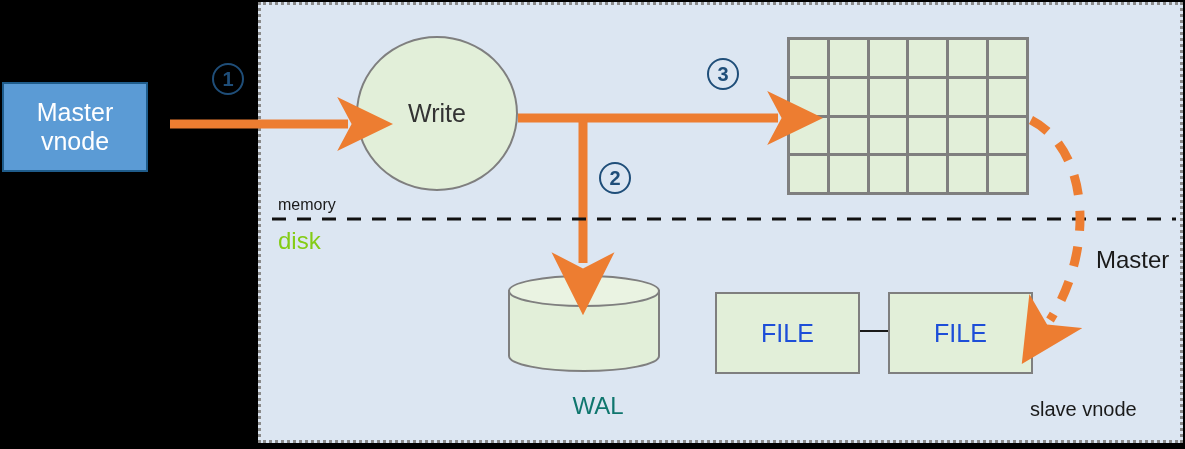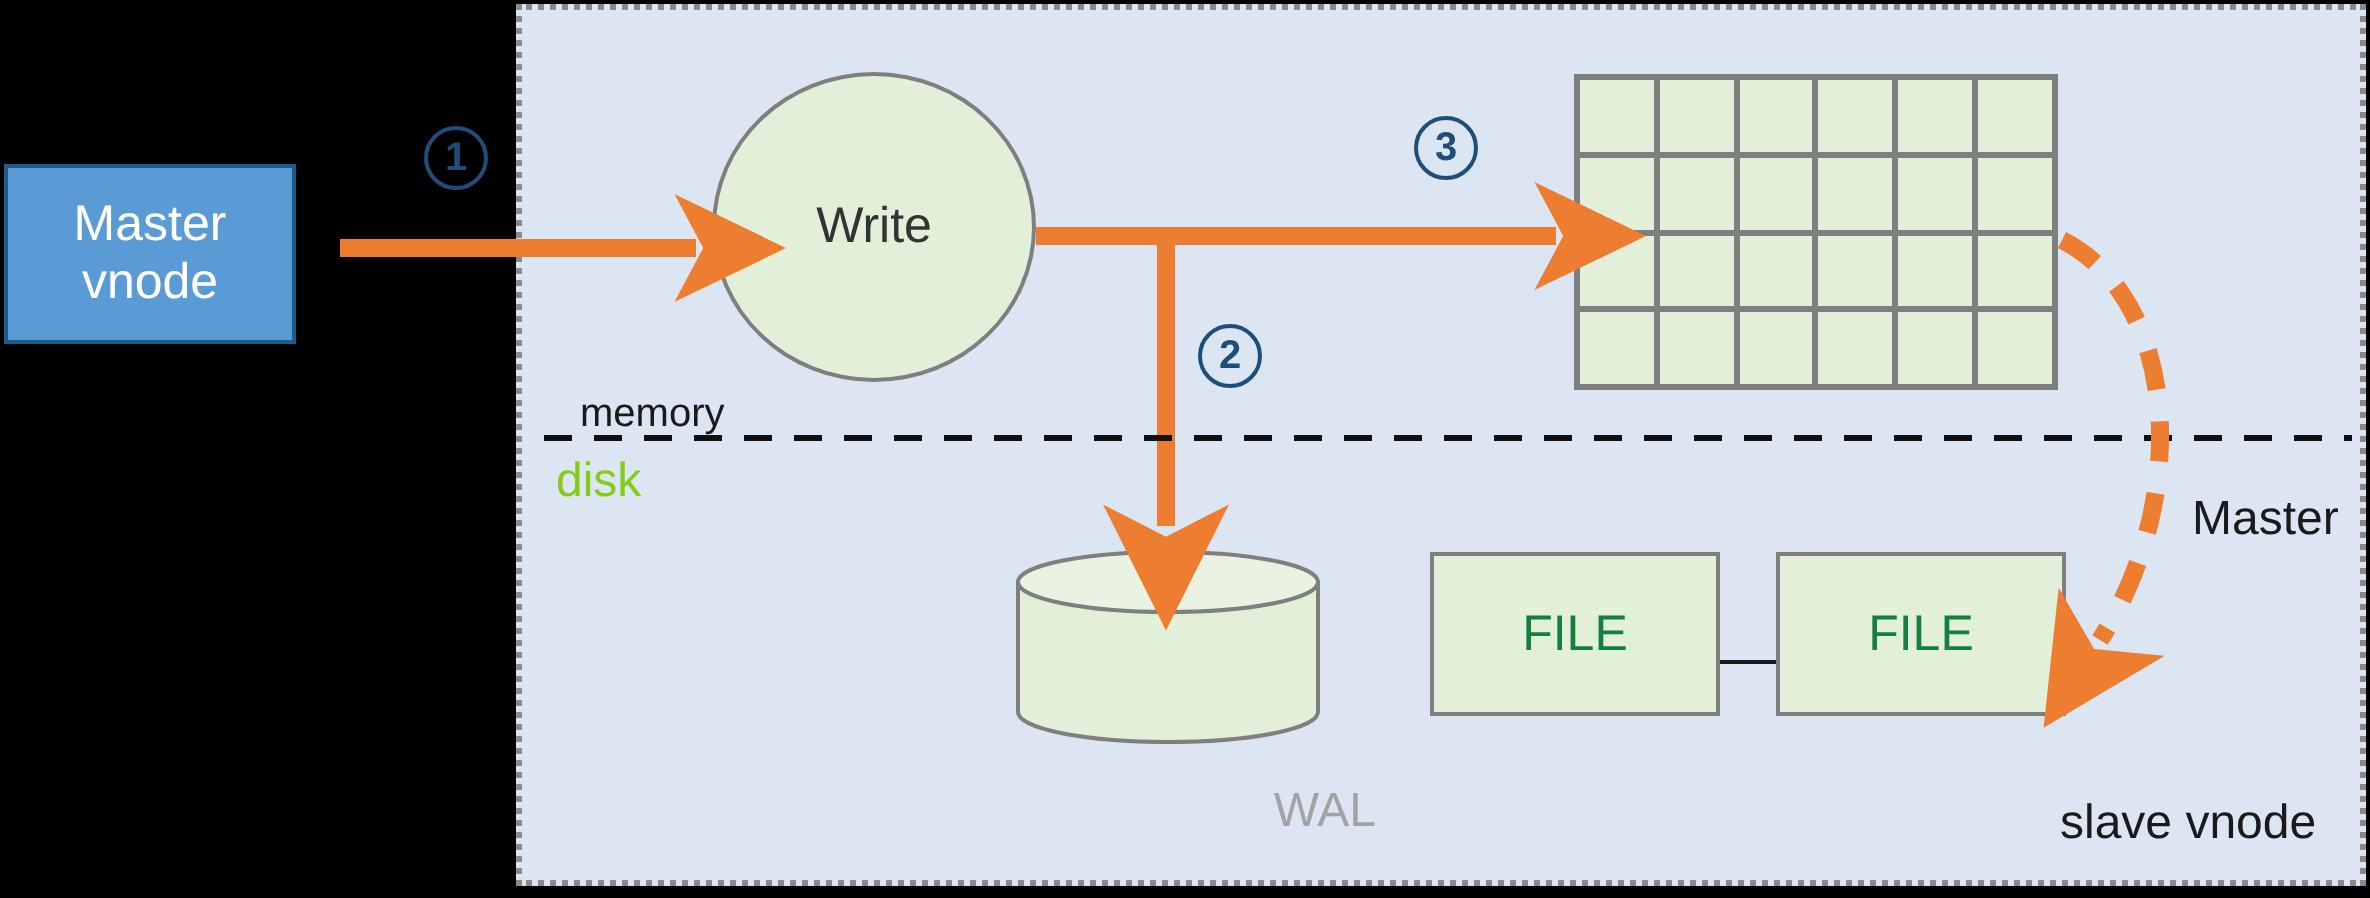--- a/index.html
+++ b/index.html
@@ -79,43 +79,43 @@
   }
   #grid .cell{background:#e2efd9;}
 
   
   #wal{
     position:absolute;
     left:508px;top:275px;
     width:152px;height:97px;
   }
   #walLabel{
-    position:absolute;left:536px;top:392px;width:152px;
-    text-align:right;font-size:24px;color:#a3a3a3;
+    position:absolute;left:522px;top:392px;width:152px;
+    text-align:center;font-size:24px;color:#0f766e;
   }
   
   .filebox{
     position:absolute;
-    top:276px;width:145px;height:82px;
+    top:292px;width:145px;height:82px;
     background:#e2efd9;
     border:2px solid #7f7f7f;
     box-sizing:border-box;
     display:flex;align-items:center;justify-content:center;
-    font-size:25px;color:#15803d;
+    font-size:25px;color:#1d4ed8;
   }
   #file1{left:715px;}
   #file2{left:888px;}
   #fileLink{
     position:absolute;left:860px;top:330px;width:28px;height:2px;background:#1a1a1a;
   }
   
-  #memoryLabel{position:absolute;left:290px;top:196px;font-size:20px;color:#1a1a1a;}
+  #memoryLabel{position:absolute;left:278px;top:196px;font-size:16px;color:#1a1a1a;}
   #diskLabel{position:absolute;left:278px;top:227px;font-size:24px;color:#84cc16;}
   #flushLabel{position:absolute;left:1096px;top:246px;font-size:24px;color:#1a1a1a;}
-  #slaveLabel{position:absolute;left:1030px;top:398px;font-size:24px;color:#1a1a1a;}
+  #slaveLabel{position:absolute;left:1030px;top:398px;font-size:20px;color:#1a1a1a;}
 
   svg.ov{position:absolute;left:0;top:0;width:1185px;height:449px;overflow:visible;pointer-events:none;}
 </style>
 </head>
 <body>
 
 <div id="stage">
 
   <div id="panel"></div>
 

